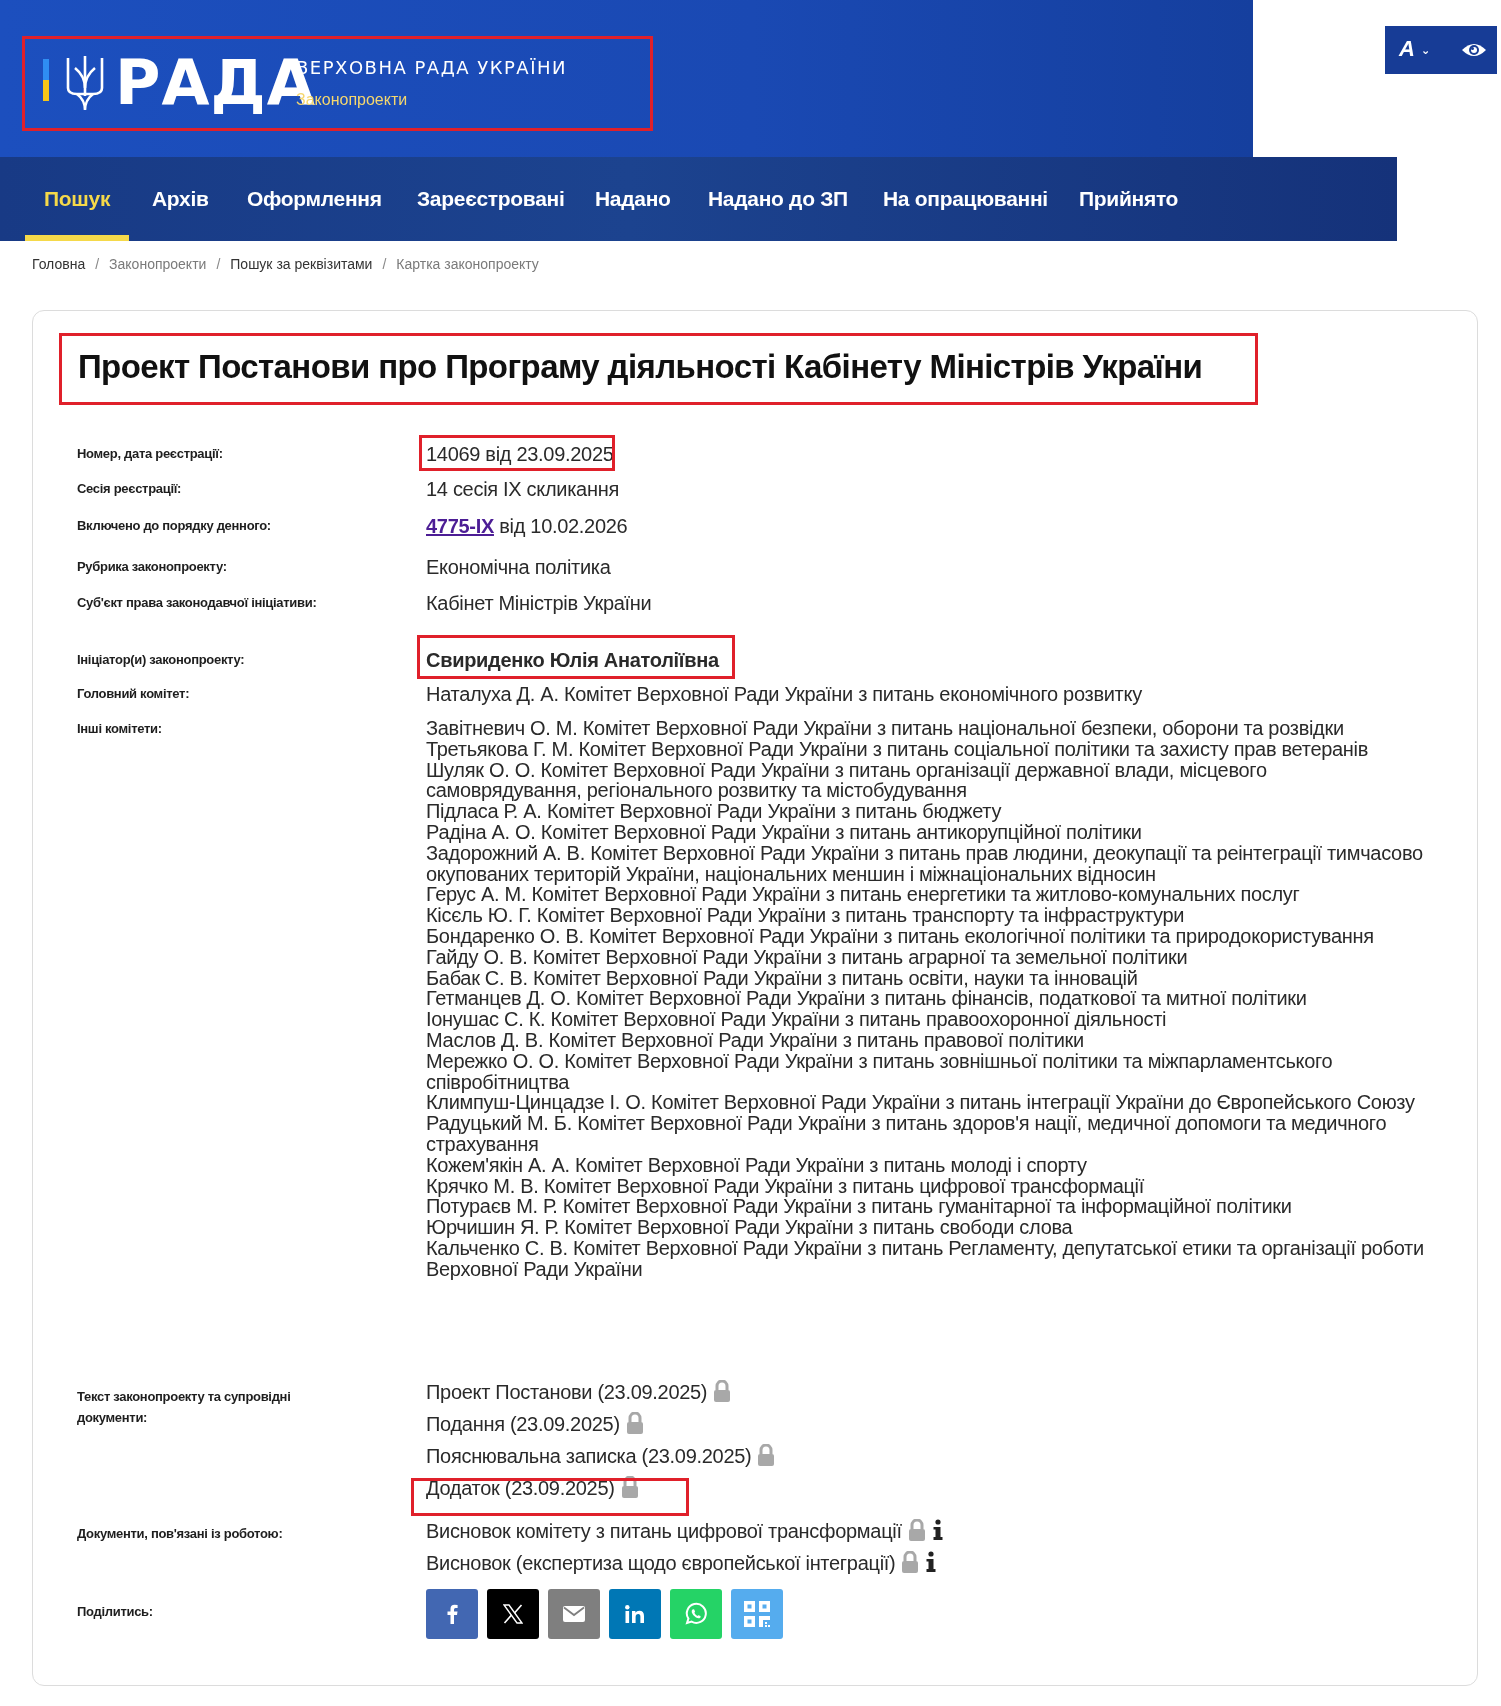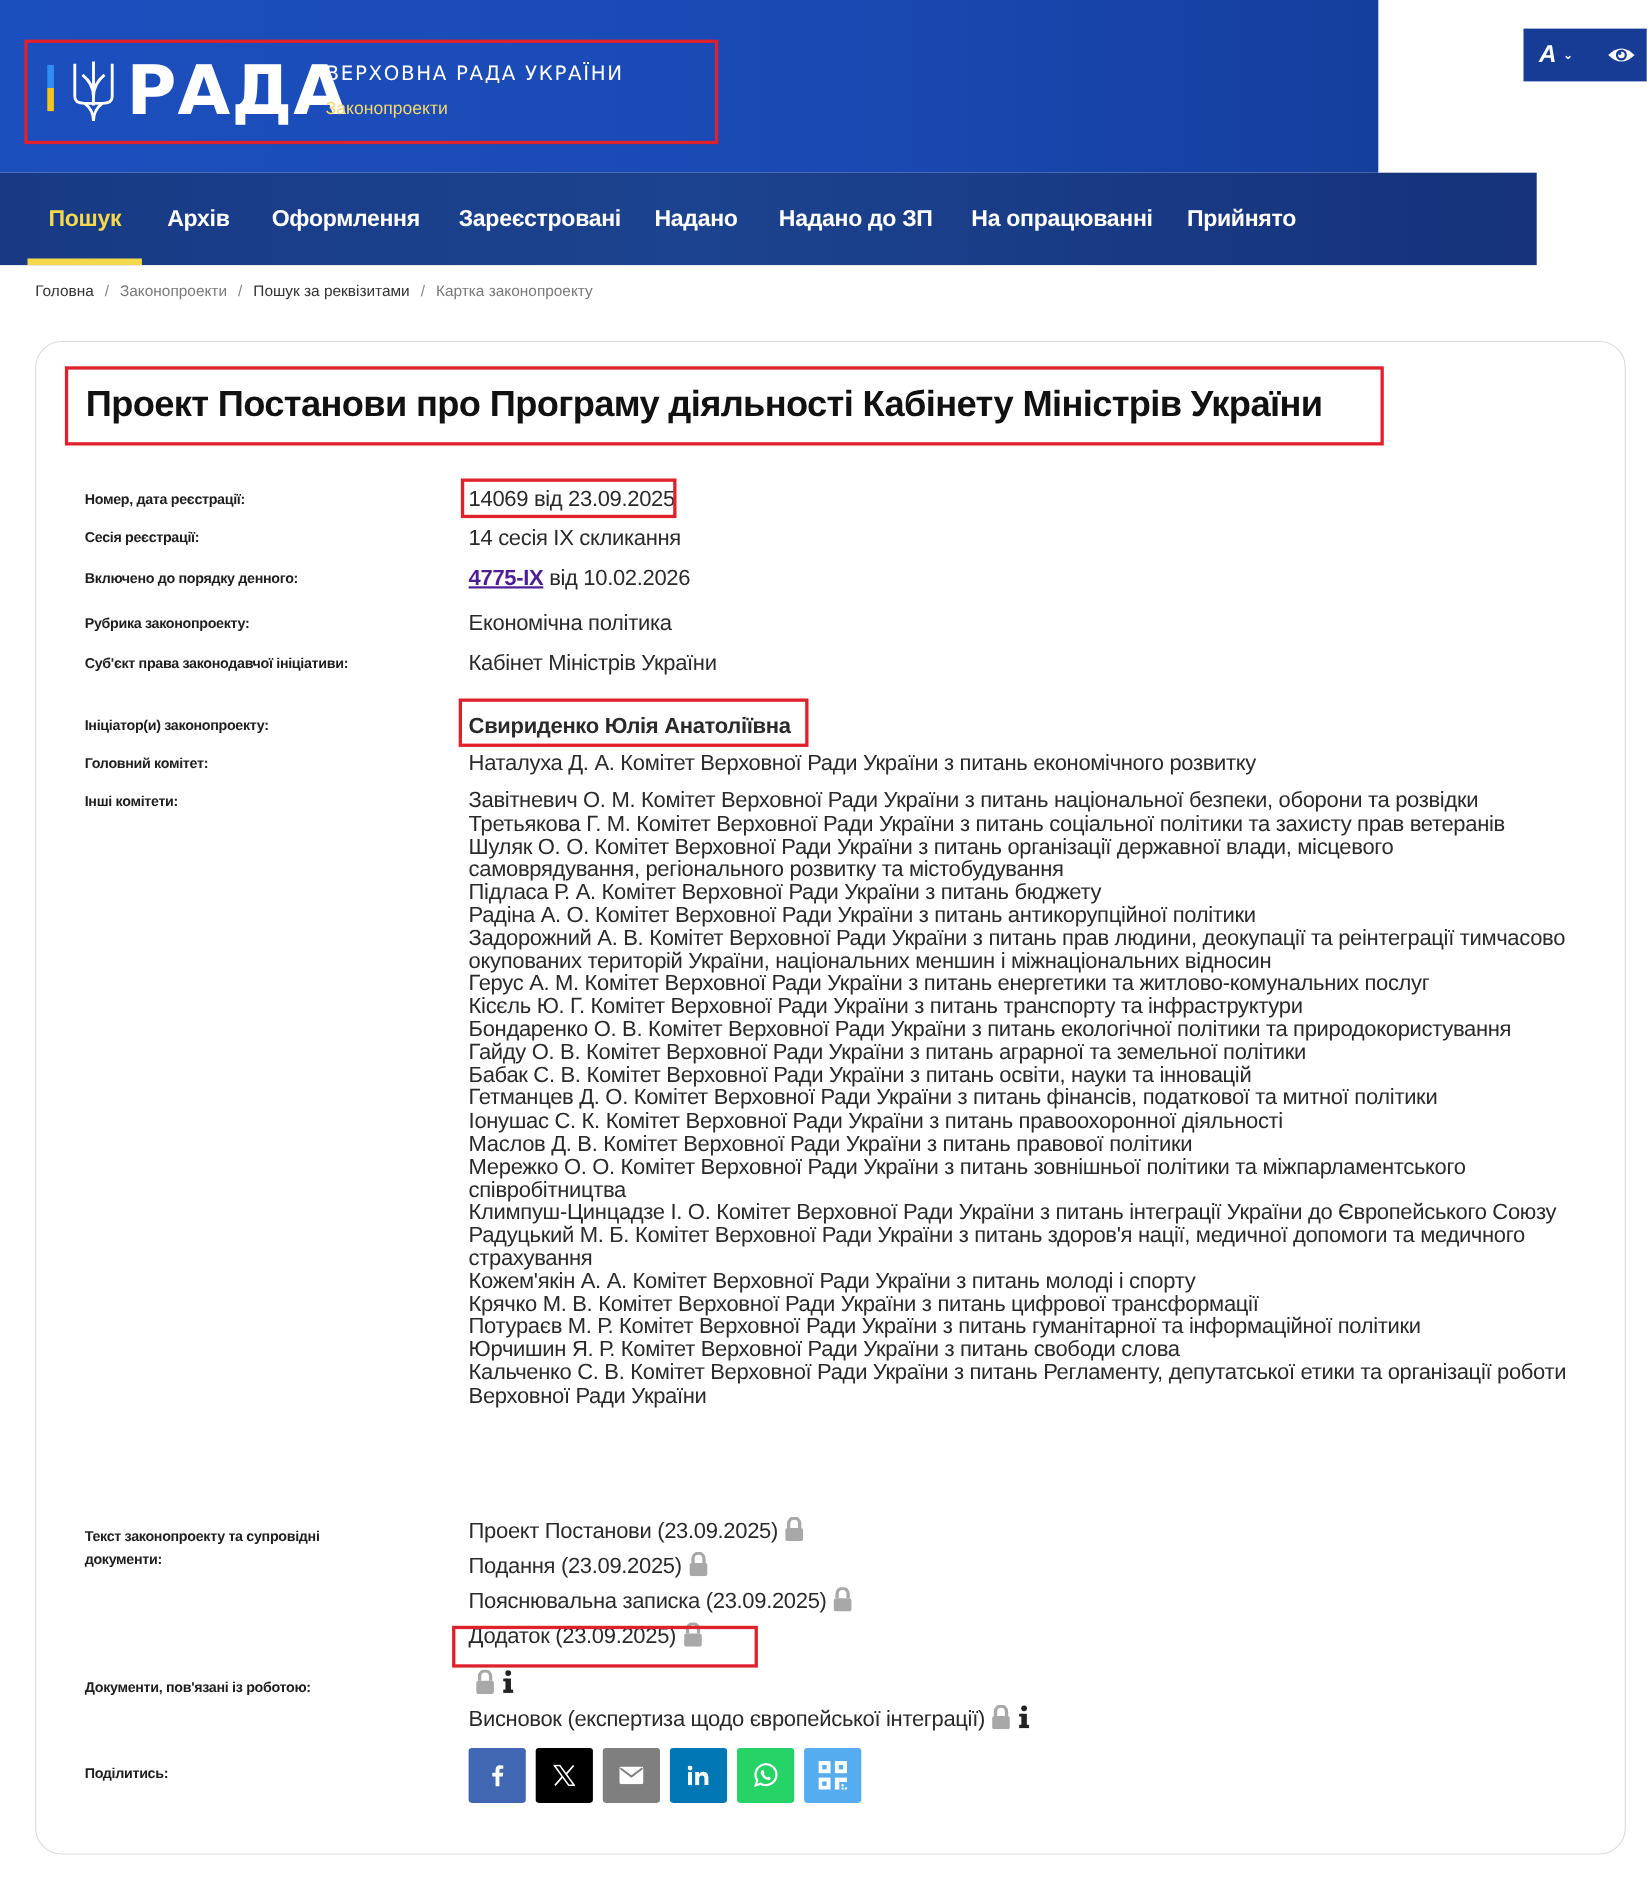--- a/index.html
+++ b/index.html
@@ -24,21 +24,21 @@
   .nav { position: absolute; left: 0; top: 157px; width: 1397px; height: 84px; background: linear-gradient(90deg, #183a85 0%, #1c438f 45%, #15327a 100%); }
   .nav-item { position: absolute; top: 0; height: 84px; line-height: 84px; color: #fff; font-size: 21px; font-weight: bold; white-space: nowrap; cursor: pointer; letter-spacing: -0.3px; }
   .nav-item.active { color: #f5d94a; }
   .nav-item.active::after { content: ""; position: absolute; left: -19px; right: -19px; bottom: 0; height: 6px; background: #f5d94a; }
 
   .breadcrumb { position: absolute; left: 32px; top: 256px; font-size: 14px; color: #333; white-space: nowrap; }
   .breadcrumb span { display: inline-block; }
   .breadcrumb .sep { color: #888; margin: 0 10px; }
   .breadcrumb .muted { color: #7a7a7a; }
 
-  .card { position: absolute; left: 32px; top: 310px; width: 1446px; height: 1376px; border: 1px solid #dcdcdc; border-radius: 24px; background: #fff; }
+  .card { position: absolute; left: 32px; top: 310px; width: 1446px; height: 1376px; border: 1px solid #dcdcdc; border-radius: 12px; background: #fff; }
   .title-box { position: absolute; left: 26px; top: 22px; width: 1199px; height: 72px; border: 3px solid #e0202a; }
   .title { position: absolute; left: 16px; top: 12px; font-size: 33px; font-weight: bold; color: #111; white-space: nowrap; letter-spacing: -0.6px; }
 
   .row { position: absolute; left: 44px; width: 1380px; }
   .lbl { position: absolute; left: 0; width: 330px; font-size: 13px; font-weight: bold; color: #1e1e1e; line-height: 21px; letter-spacing: -0.3px; }
   .val { position: absolute; left: 349px; width: 1010px; font-size: 20px; color: #2a2a2a; line-height: 22.5px; letter-spacing: -0.3px; }
   .val.bold { font-weight: bold; }
   .hl { position: absolute; border: 3px solid #e0202a; }
   .link { color: #4c1d95; font-weight: bold; text-decoration: underline; cursor: pointer; }
   .committee-list div { white-space: normal; }
@@ -189,21 +189,21 @@
             <path d="M4 10 V6 a5 5 0 0 1 10 0 V10" fill="none" stroke="#a8a8a8" stroke-width="3"></path>
             <rect x="1" y="10" width="16" height="12" rx="2" fill="#a8a8a8"></rect>
           </svg></div>
     </div>
     <div class="hl" style="left:334px; top:92px; width:278px; height:38px;"></div>
   </div>
 
   <div class="row" style="top:1212px">
     <div class="lbl" style="width:250px">Документи, пов'язані із роботою:</div>
     <div class="val" style="top:-8px">
-      <div class="doc"><svg class="lock" viewBox="0 0 18 22">
+      <div class="doc"><span>Висновок комітету з питань цифрової трансформації</span><svg class="lock" viewBox="0 0 18 22">
             <path d="M4 10 V6 a5 5 0 0 1 10 0 V10" fill="none" stroke="#a8a8a8" stroke-width="3"></path>
             <rect x="1" y="10" width="16" height="12" rx="2" fill="#a8a8a8"></rect>
           </svg><svg class="info" viewBox="0 0 12 22">
             <circle cx="6" cy="3" r="2.6" fill="#222"></circle>
             <rect x="3.5" y="8" width="5" height="11" fill="#222"></rect>
             <rect x="1.5" y="8" width="4" height="2.5" fill="#222"></rect>
             <rect x="1.5" y="18" width="9" height="3" fill="#222"></rect>
           </svg></div>
       <div class="doc"><span>Висновок (експертиза щодо європейської інтеграції)</span><svg class="lock" viewBox="0 0 18 22">
             <path d="M4 10 V6 a5 5 0 0 1 10 0 V10" fill="none" stroke="#a8a8a8" stroke-width="3"></path>

